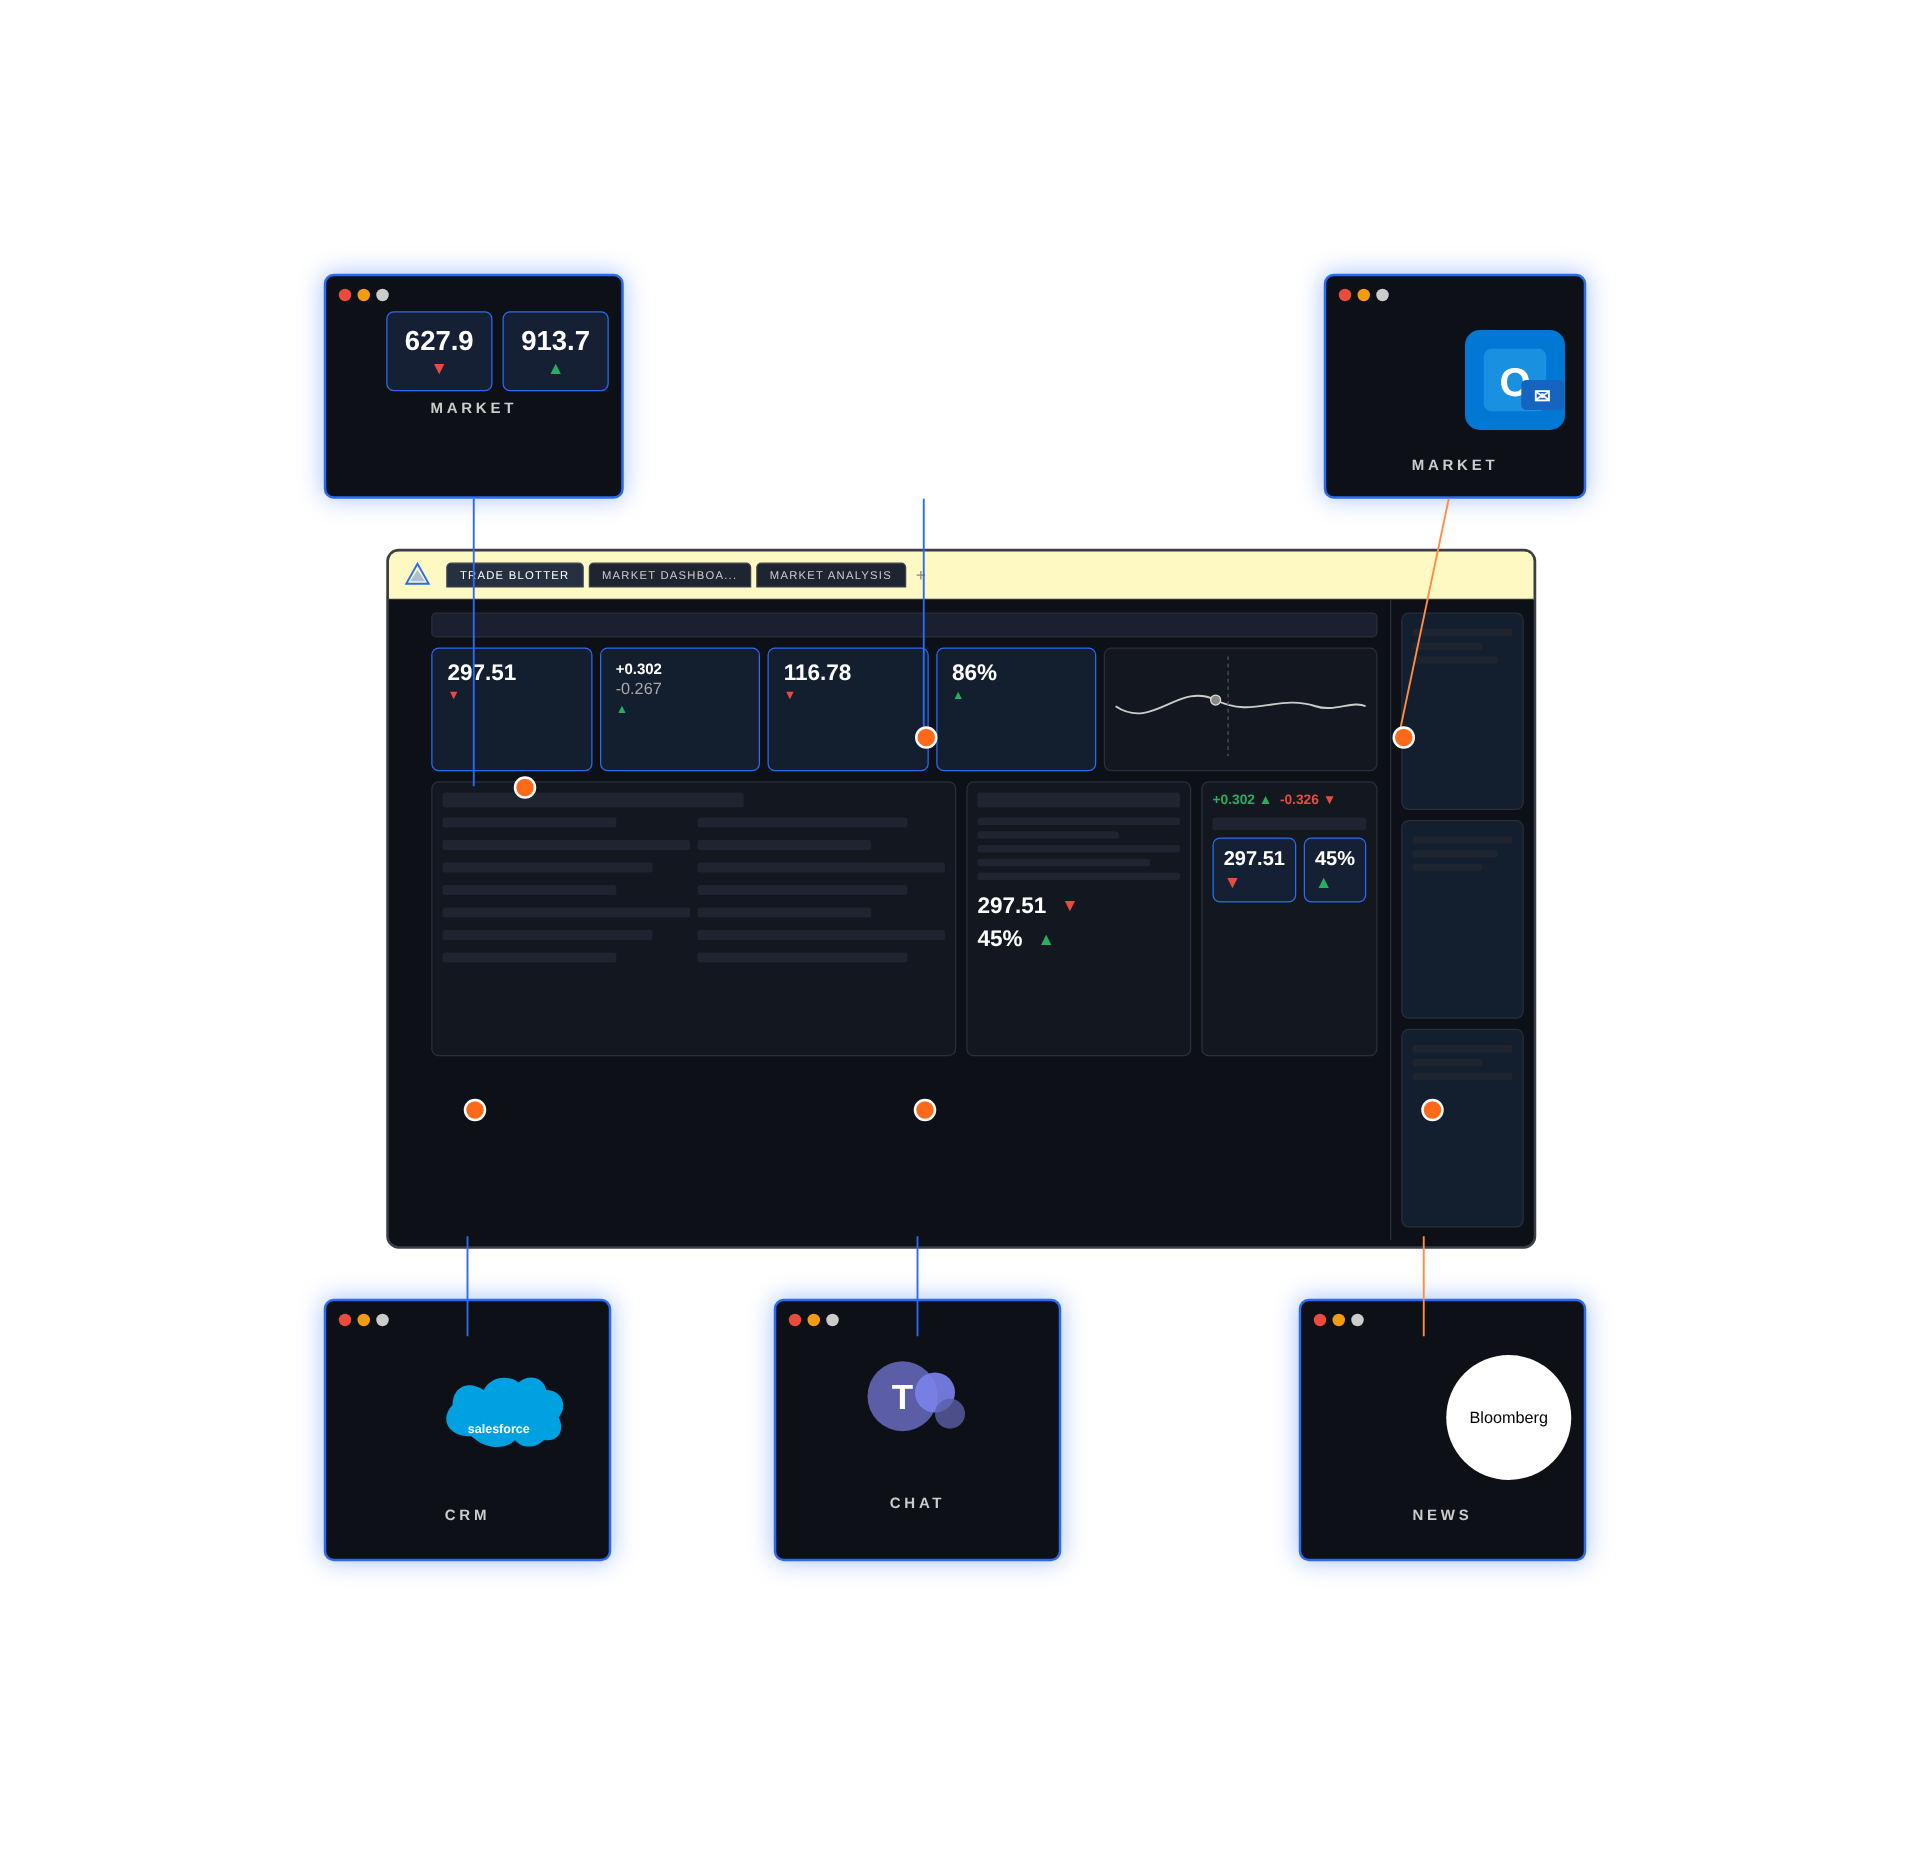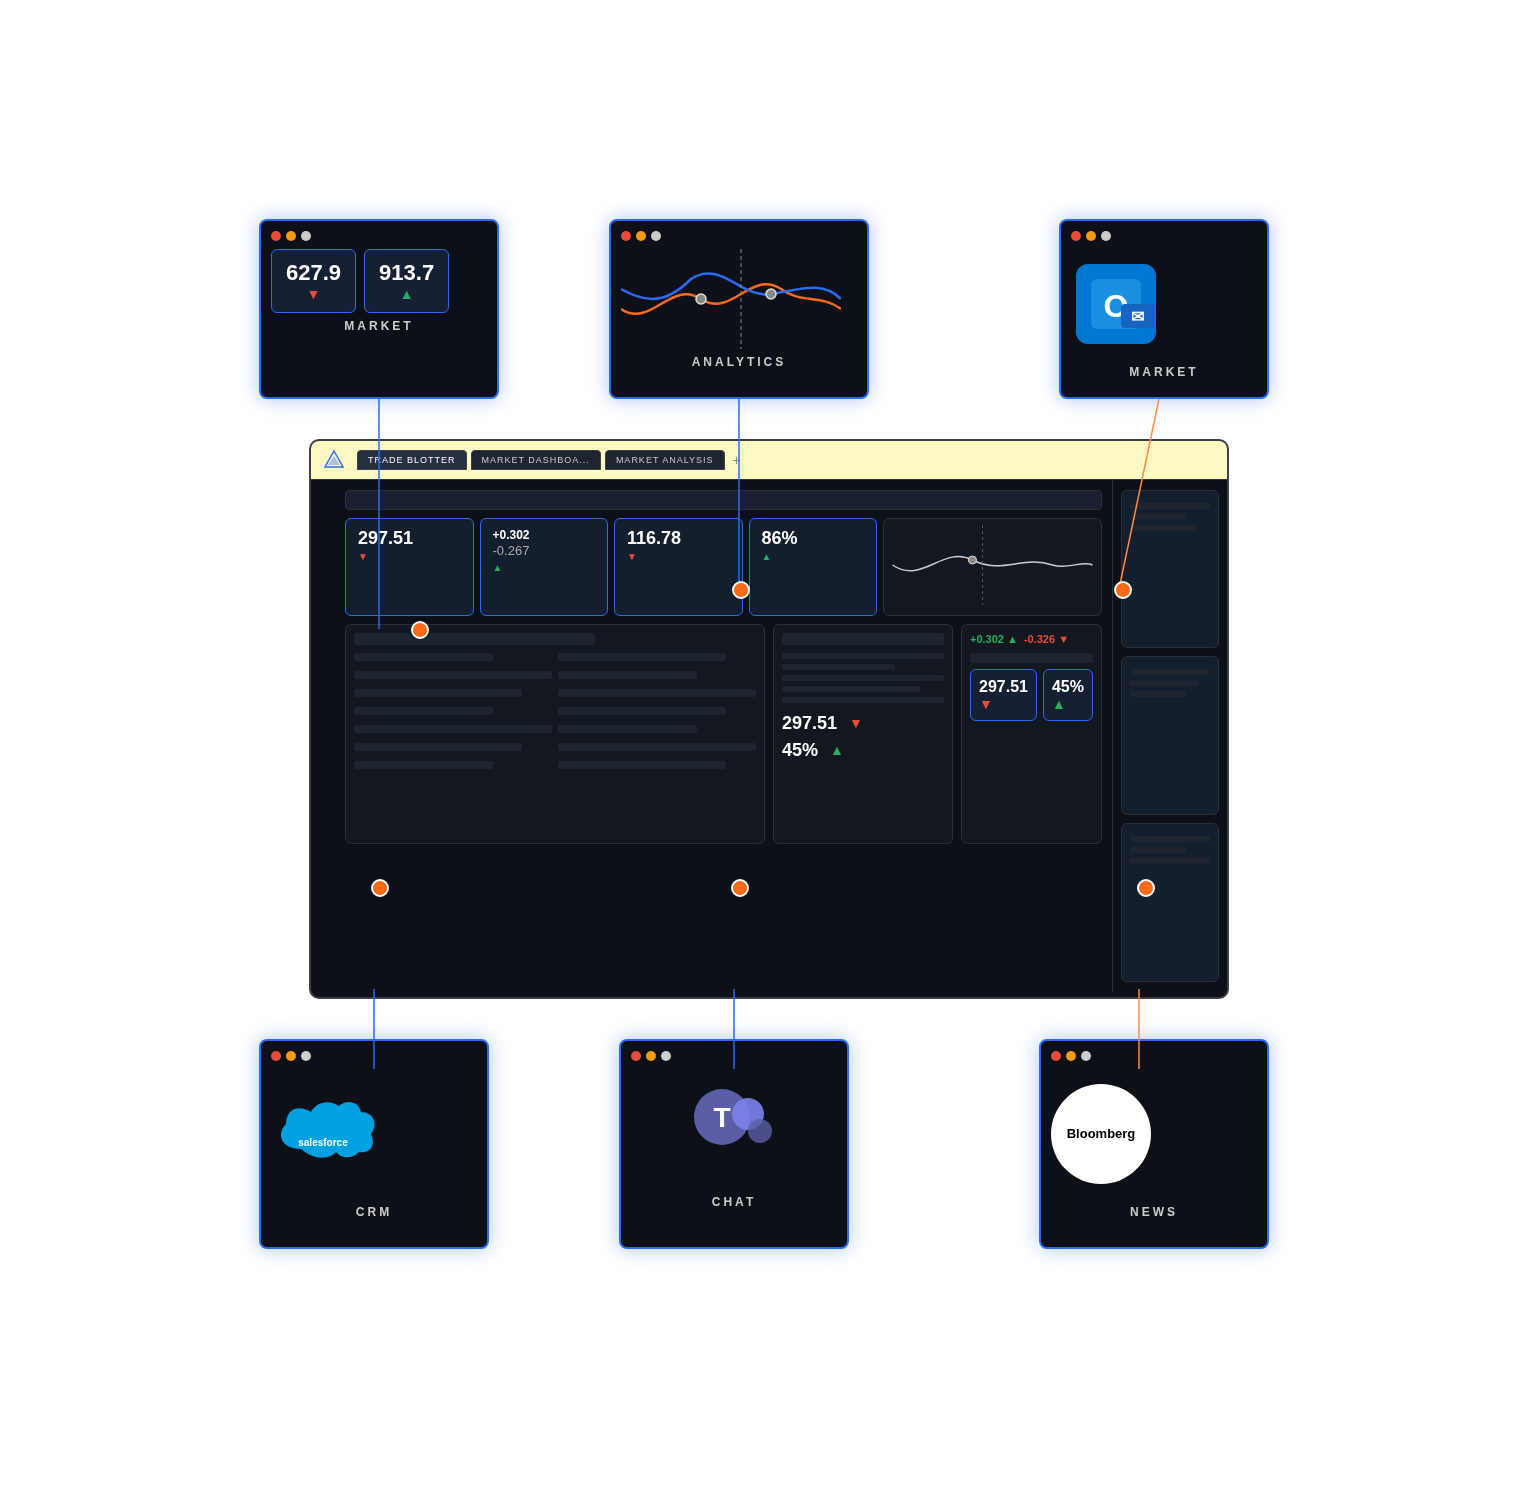--- a/index.html
+++ b/index.html
@@ -32,21 +32,21 @@
       gap: 5px;
       margin-bottom: 8px;
     }
     .dot { width: 10px; height: 10px; border-radius: 50%; }
     .dot-red { background: #e74c3c; }
     .dot-yellow { background: #f39c12; }
     .dot-white { background: #ccc; }
     .window-content {
       display: flex;
       align-items: center;
-      justify-content: flex-start;
+      justify-content: flex-end;
     }
     .window-label {
       text-align: center;
       color: #ccc;
       font-size: 12px;
       letter-spacing: 3px;
       margin-top: 6px;
       font-weight: 600;
     }
 
@@ -128,21 +128,21 @@
       width: 100px;
       height: 100px;
       border-radius: 50%;
       background: #fff;
       display: flex;
       align-items: center;
       justify-content: center;
     }
     .bloomberg-text {
       font-size: 13px;
-      font-weight: bold;
+      font-weight: normal;
       color: #000;
       text-align: center;
       line-height: 1.2;
     }
 
     
     .main-dashboard {
       position: absolute;
       top: 240px;
       left: 90px;
@@ -356,42 +356,20 @@
         </div>
         <div class="market-val-box">
           <div class="big-num">913.7</div>
           <div class="arrow-up">▲</div>
         </div>
       </div>
     </div>
     <div class="window-label">MARKET</div>
   </div>
 
-  <div class="satellite-window analytics-window">
-    <div class="window-titlebar">
-      <div class="dot dot-red"></div>
-      <div class="dot dot-yellow"></div>
-      <div class="dot dot-white"></div>
-    </div>
-    <div class="window-content">
-      <svg class="analytics-chart" viewBox="0 0 220 100">
-
-        <path d="M0,60 C30,80 50,30 80,50 C110,70 130,20 160,40 C180,55 200,45 220,60" fill="none" stroke="#ff6a1a" stroke-width="2.5"></path>
-
-        <path d="M0,40 C20,50 40,60 70,30 C100,10 120,50 150,45 C175,42 200,30 220,50" fill="none" stroke="#2a6bf2" stroke-width="2.5"></path>
-
-        <line x1="120" y1="0" x2="120" y2="100" stroke="#888" stroke-width="1" stroke-dasharray="4,3"></line>
-
-        <circle cx="80" cy="50" r="5" fill="#888" stroke="#ddd" stroke-width="1.5"></circle>
-
-        <circle cx="150" cy="45" r="5" fill="#888" stroke="#ddd" stroke-width="1.5"></circle>
-      </svg>
-    </div>
-    <div class="window-label">ANALYTICS</div>
-  </div>
 
   <div class="satellite-window email-window">
     <div class="window-titlebar">
       <div class="dot dot-red"></div>
       <div class="dot dot-yellow"></div>
       <div class="dot dot-white"></div>
     </div>
     <div class="window-content" style="height:110px;">
       <svg width="90" height="90" viewBox="0 0 90 90">
 

